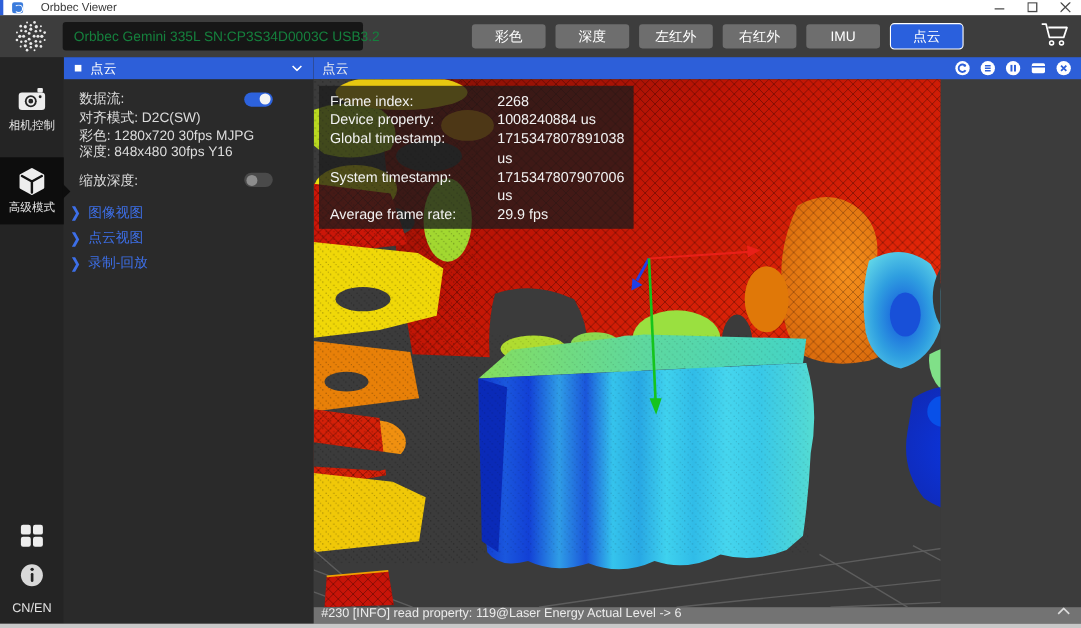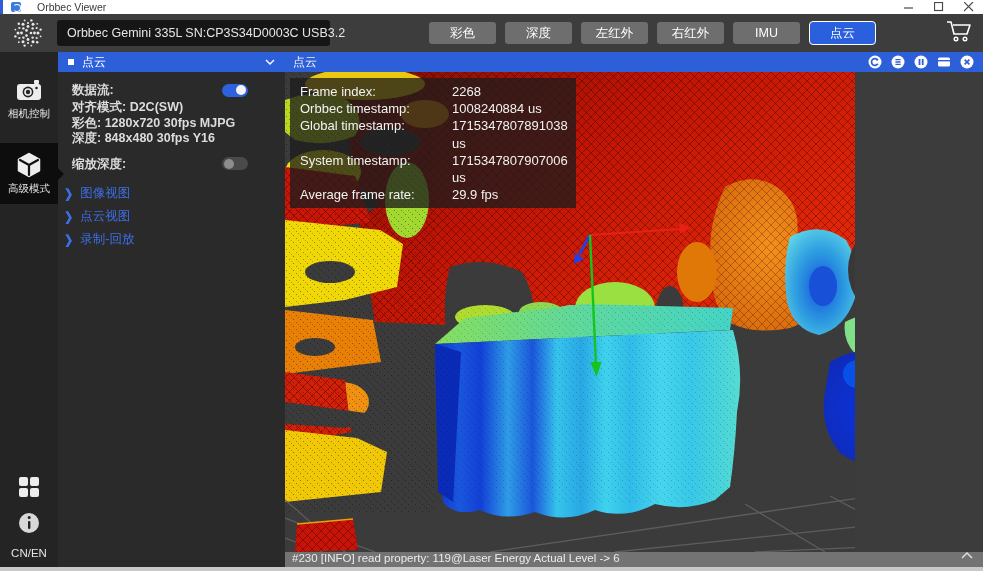--- a/index.html
+++ b/index.html
@@ -14,21 +14,21 @@
   .app-icon::after { content:''; position:absolute; left:2px; top:2px; width:6px; height:6px; border:1.2px solid #fff; border-radius:50%; border-left-color:transparent; }
   .title-text { position:absolute; left:37px; top:1px; font-size:10.5px; color:#3a3a3a; }
   .win-controls { position:absolute; right:6px; top:0; height:14px; display:flex; gap:14px; align-items:center; }
   .win-btn { width:16px; height:13px; display:flex; align-items:center; justify-content:center; color:#4a4a4a; cursor:pointer; }
   .win-btn svg { display:block; }
 
   
   .toolbar { position:absolute; left:0; top:14px; width:983px; height:38px; background:#3d3d3d; }
   .orbbec-logo { position:absolute; left:12px; top:3px; }
   .device-select { position:absolute; left:57px; top:6px; width:273px; height:26px; background:#161616; border-radius:3px; display:flex; align-items:center; padding:0 10px; cursor:pointer; }
-  .device-select .dev-label { color:#e5e5e5; font-size:12.5px; white-space:nowrap; flex:1; }
+  .device-select .dev-label { color:#15803d; font-size:12.5px; white-space:nowrap; flex:1; }
   .stream-btns { position:absolute; left:405px; top:8px; display:flex; gap:9px;margin-left:24px; }
   .tb-btn { width:67px; height:22px; background:#6e6e6e; border:none; border-radius:3px; color:#fff; font-size:12.5px; font-family:inherit; cursor:pointer; }
   .tb-btn.active { background:#2a60dd; border:1.5px solid #fff; border-radius:4px; height:24px; margin-top:-1px; }
   .cart { position:absolute; right:10px; top:5px; cursor:pointer; }
 
   
   .rail { position:absolute; left:0; top:52px; width:58px; height:515px; background:#242424; z-index:6; }
   .rail-item { position:relative; width:58px; padding:9px 0 8px; display:flex; flex-direction:column; align-items:center; gap:4px; cursor:pointer; }
   .rail-item .lbl { font-size:10.5px; color:#e3e3e3; }
   .rail-item.first { margin-top:18px; }
@@ -38,21 +38,21 @@
   .rail-bottom { position:absolute; left:0; bottom:8px; width:58px; display:flex; flex-direction:column; align-items:center; gap:13px; }
   .lang-toggle { font-size:11.5px; color:#e3e3e3; cursor:pointer; }
 
   
   .settings { position:absolute; left:58px; top:52px; width:227px; height:515px; background:#2a2a2a; z-index:4; }
   .panel-header { position:relative; height:20px; background:#2d5fd9; display:flex; align-items:center; cursor:pointer; }
   .panel-header .sq { width:6px; height:6px; background:#fff; margin-left:10px; }
   .panel-header .ph-title { color:#fff; font-size:12px; margin-left:8px; flex:1; }
   .panel-header .chev { margin-right:10px; }
   .settings-body { padding:8px 0 0 14px; position:relative; }
-  .set-row { position:relative; height:20px; line-height:20px; font-size:12.5px; color:#dcdcdc;font-weight:bold; }
+  .set-row { position:relative; height:20px; line-height:20px; font-size:12.5px; color:#dcdcdc; }
   .set-row.info { height:15.5px; line-height:15.5px; }
   .set-row.gap { margin-top:7px; }
   .toggle { position:absolute; right:37px; top:3.5px; width:26px; height:13px; border-radius:7px; background:#4a4a4a; cursor:pointer; }
   .toggle .knob { position:absolute; left:2px; top:1.5px; width:10px; height:10px; border-radius:50%; background:#8d8d8d; }
   .toggle.on { background:#2d62dc; }
   .toggle.on .knob { left:14px; background:#f4f4f4; }
   .params-row { margin-top:5px; height:22px; display:flex; align-items:center; font-size:12.5px; color:#dcdcdc; }
   .mini-btn { width:42px; height:20px; margin-left:11px; background:#2d6ae6; color:#fff; border:none; border-radius:3px; font-size:12px; font-family:inherit; cursor:pointer; }
   .mini-btn + .mini-btn { margin-left:7px; }
   .sections { margin-top:8px; }
@@ -411,21 +411,21 @@
         <path d="M12,452 L68,447 L73,478 L10,480 Z" fill="url(#xh)"></path>
         <path d="M12,452 L68,447" stroke="#f0a000" stroke-width="1.5" fill="none"></path>
       </svg>
 
       <div class="overlay">
         <div class="ov-row">
             <span>Frame index:</span>
             <span>2268</span>
           </div>
         <div class="ov-row">
-            <span>Orbbec timestamp:</span>
+            <span>Device property:</span>
             <span>1008240884 us</span>
           </div>
         <div class="ov-row">
             <span>Global timestamp:</span>
             <span>1715347807891038 us</span>
           </div>
         <div class="ov-row">
             <span>System timestamp:</span>
             <span>1715347807907006 us</span>
           </div>

